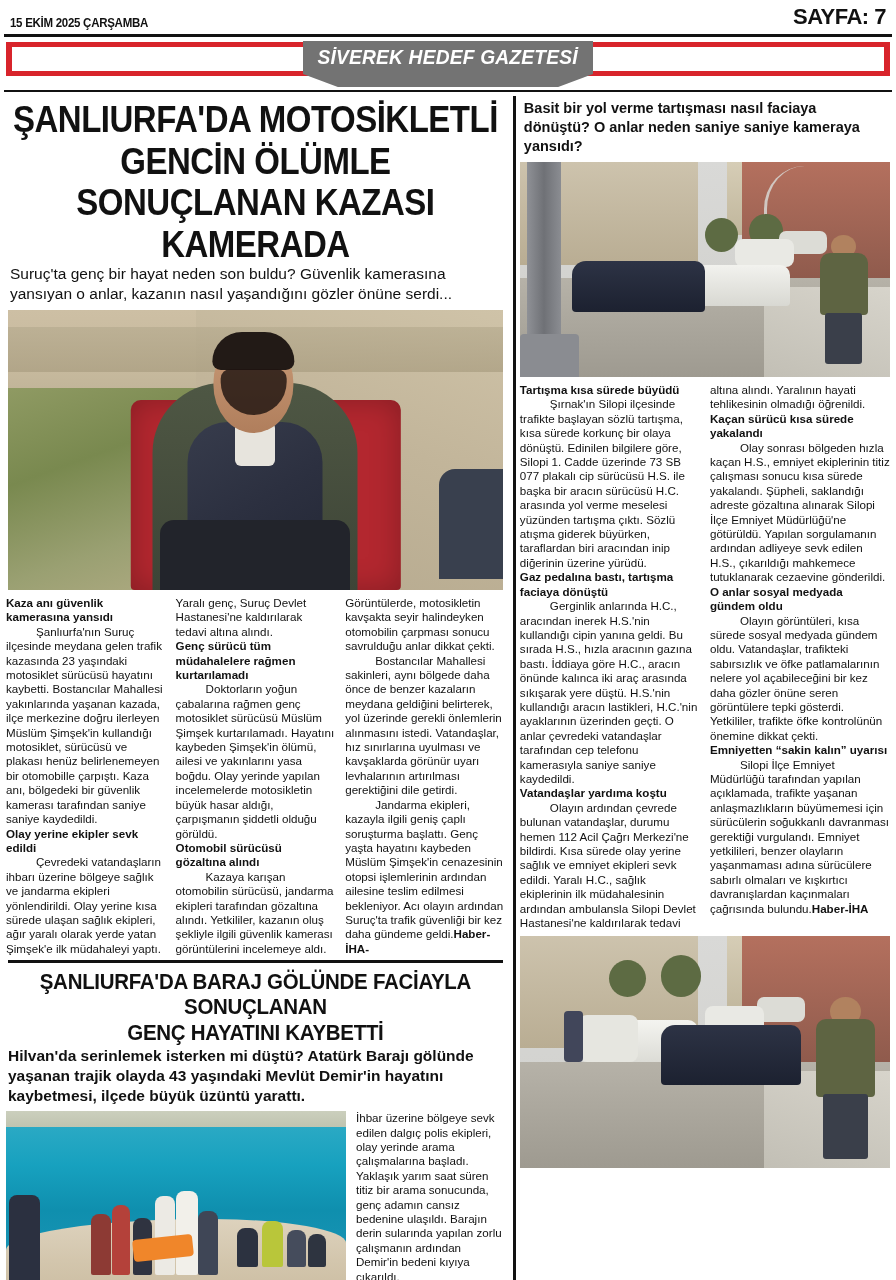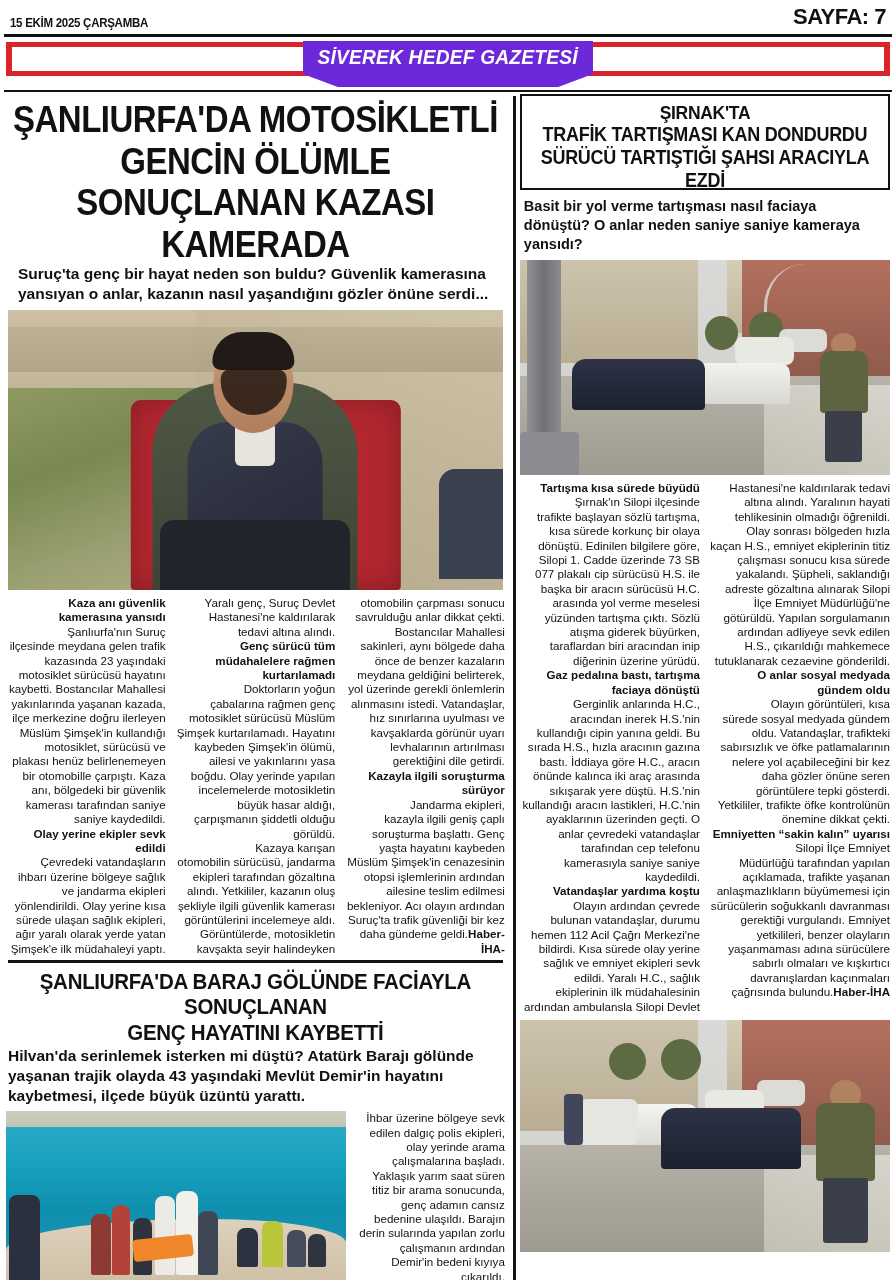--- a/index.html
+++ b/index.html
@@ -43,21 +43,21 @@
     background:#d8242b;
     border:0;
   }
   .banner-inner {
     position:absolute; left:6px; right:6px; top:5px; height:24px;
     background:#ffffff;
   }
   .banner-plate {
     position:absolute; left:50%; transform:translateX(-50%);
     top:-1px; width:290px; height:46px;
-    background:#6d28d9;
+    background:#737373;
     clip-path:polygon(0 0,100% 0,100% 72%, 88% 100%, 12% 100%, 0 72%);
     display:flex; align-items:flex-start; justify-content:center;
   }
   .banner-text {
     color:#fff; font-size:20px; font-weight:bold; letter-spacing:0.2px;
     line-height:32px; font-style:italic;
     transform:scaleX(0.96);
   }
   .rule-under-banner { height:2px; background:#111; margin:6px 4px 0 4px; }
 
@@ -74,23 +74,22 @@
     text-align:center;
     font-size:33px; line-height:37px;
     font-weight:bold; letter-spacing:-0.5px;
     padding:6px 0 2px 0;
     transform:scaleY(1.12); transform-origin:center top;
     margin-bottom:12px;
   }
   .lead-head span { display:block; }
 
   .lead-deck {
-    font-size:15.5px; line-height:20px; font-weight:bold;
+    font-size:15.5px; line-height:20px; font-weight:normal;
     padding:4px 4px 6px 4px;
-    margin-left:8px;
   }
 
   
   .photo { position:relative; overflow:hidden; background:#ccc; }
   .photo-main { height:280px; margin:0 2px 6px 2px; }
 
   
   .hero-sky    { position:absolute; inset:0; background:linear-gradient(#cdbfa4 0%, #c6b99d 22%, #b9ae92 40%, #c3b79b 100%); }
   .hero-grass  { position:absolute; left:0; top:28%; width:44%; height:72%;
                  background:linear-gradient(160deg,#8f9a63 0%, #79894f 35%, #9aa072 70%, #b3ac85 100%); }
@@ -120,21 +119,21 @@
                  transform:translateX(-52%); background:rgba(30,20,16,.82);
                  border-radius:10px 10px 34px 34px; }
   .hero-legs   { position:absolute; left:50%; bottom:0; width:190px; height:70px;
                  transform:translateX(-50%); background:#22242b; border-radius:14px 14px 0 0; }
   .hero-person2{ position:absolute; right:-6px; bottom:4%; width:70px; height:110px;
                  background:#39404e; border-radius:16px 0 0 0; }
 
   
   .cols3 { column-count:3; column-gap:10px; column-rule:none; }
   .cols2 { column-count:2; column-gap:10px; }
-  .bodytext { font-size:11.6px; line-height:14.4px; text-align:right; }
+  .bodytext { font-size:11.6px; line-height:14.4px; text-align:left; }
   .bodytext p { margin:0; }
   .bodytext p.indent { text-indent:30px; }
   .bodytext h4 { font-size:11.6px; line-height:14.4px; font-weight:bold; margin:0; }
   .bodytext b { font-weight:bold; }
 
   
   .rule-mid { height:3px; background:#111; margin:4px 2px 3px 2px; }
   .sub-head {
     text-align:center; font-weight:bold; font-size:20.5px; line-height:23px;
     letter-spacing:-0.3px; padding:2px 0 3px 0;
@@ -254,23 +253,23 @@
       <div class="hero-person2"></div>
     </div>
 
     <div class="cols3 bodytext">
       <h4>Kaza anı güvenlik kamerasına yansıdı</h4>
       <p class="indent">Şanlıurfa'nın Suruç ilçesinde meydana gelen trafik kazasında 23 yaşındaki motosiklet sürücüsü hayatını kaybetti. Bostancılar Mahallesi yakınlarında yaşanan kazada, ilçe merkezine doğru ilerleyen Müslüm Şimşek'in kullandığı motosiklet, sürücüsü ve plakası henüz belirlenemeyen bir otomobille çarpıştı. Kaza anı, bölgedeki bir güvenlik kamerası tarafından saniye saniye kaydedildi.</p>
       <h4>Olay yerine ekipler sevk edildi</h4>
       <p class="indent">Çevredeki vatandaşların ihbarı üzerine bölgeye sağlık ve jandarma ekipleri yönlendirildi. Olay yerine kısa sürede ulaşan sağlık ekipleri, ağır yaralı olarak yerde yatan Şimşek'e ilk müdahaleyi yaptı. Yaralı genç, Suruç Devlet Hastanesi'ne kaldırılarak tedavi altına alındı.</p>
       <h4>Genç sürücü tüm müdahalelere rağmen kurtarılamadı</h4>
       <p class="indent">Doktorların yoğun çabalarına rağmen genç motosiklet sürücüsü Müslüm Şimşek kurtarılamadı. Hayatını kaybeden Şimşek'in ölümü, ailesi ve yakınlarını yasa boğdu. Olay yerinde yapılan incelemelerde motosikletin büyük hasar aldığı, çarpışmanın şiddetli olduğu görüldü.</p>
+      <h4>Otomobil sürücüsü gözaltına alındı</h4>
       <p class="indent">Kazaya karışan otomobilin sürücüsü, jandarma ekipleri tarafından gözaltına alındı. Yetkililer, kazanın oluş şekliyle ilgili güvenlik kamerası görüntülerini incelemeye aldı. Görüntülerde, motosikletin kavşakta seyir halindeyken otomobilin çarpması sonucu savrulduğu anlar dikkat çekti.</p>
       <p class="indent">Bostancılar Mahallesi sakinleri, aynı bölgede daha önce de benzer kazaların meydana geldiğini belirterek, yol üzerinde gerekli önlemlerin alınmasını istedi. Vatandaşlar, hız sınırlarına uyulması ve kavşaklarda görünür uyarı levhalarının artırılması gerektiğini dile getirdi.</p>
-      <h4>Kazayla ilgili soruşturma sürüyor</h4>
       <p class="indent"><span>Jandarma ekipleri, kazayla ilgili geniş çaplı soruşturma başlattı. Genç yaşta hayatını kaybeden Müslüm Şimşek'in cenazesinin otopsi işlemlerinin ardından ailesine teslim edilmesi bekleniyor. Acı olayın ardından Suruç'ta trafik güvenliği bir kez daha gündeme geldi.</span><b>Haber-İHA-</b></p>
     </div>
 
     <div class="rule-mid"></div>
 
     <div class="sub-head">
       <span>ŞANLIURFA'DA BARAJ GÖLÜNDE FACİAYLA SONUÇLANAN</span><br>
       <span>GENÇ HAYATINI KAYBETTİ</span>
     </div>
 
@@ -305,27 +304,20 @@
 
       </div>
     </div>
 
   </div>
 
   <div class="divider-v"></div>
 
   <div class="col-right">
 
-    <div class="r-headbox">
-      <div class="r-head">
-        <span class="l1">ŞIRNAK'TA</span>
-        <span class="l2">TRAFİK TARTIŞMASI KAN DONDURDU</span>
-        <span class="l3">SÜRÜCÜ TARTIŞTIĞI ŞAHSI ARACIYLA EZDİ</span>
-      </div>
-    </div>
 
     <div class="r-deck">Basit bir yol verme tartışması nasıl faciaya dönüştü? O anlar neden saniye saniye kameraya yansıdı?</div>
 
     <div class="photo photo-street">
       <div class="st-sky"></div>
       <div class="st-bldgL"></div>
       <div class="st-bldgR2"></div>
       <div class="st-bldgR"></div>
       <div class="st-arch"></div>
       <div class="st-road"></div>
@@ -345,20 +337,21 @@
       </div>
     </div>
 
     <div class="cols2 bodytext">
       <h4>Tartışma kısa sürede büyüdü</h4>
       <p class="indent">Şırnak'ın Silopi ilçesinde trafikte başlayan sözlü tartışma, kısa sürede korkunç bir olaya dönüştü. Edinilen bilgilere göre, Silopi 1. Cadde üzerinde 73 SB 077 plakalı cip sürücüsü H.S. ile başka bir aracın sürücüsü H.C. arasında yol verme meselesi yüzünden tartışma çıktı. Sözlü atışma giderek büyürken, taraflardan biri aracından inip diğerinin üzerine yürüdü.</p>
       <h4>Gaz pedalına bastı, tartışma faciaya dönüştü</h4>
       <p class="indent">Gerginlik anlarında H.C., aracından inerek H.S.'nin kullandığı cipin yanına geldi. Bu sırada H.S., hızla aracının gazına bastı. İddiaya göre H.C., aracın önünde kalınca iki araç arasında sıkışarak yere düştü. H.S.'nin kullandığı aracın lastikleri, H.C.'nin ayaklarının üzerinden geçti. O anlar çevredeki vatandaşlar tarafından cep telefonu kamerasıyla saniye saniye kaydedildi.</p>
       <h4>Vatandaşlar yardıma koştu</h4>
       <p class="indent">Olayın ardından çevrede bulunan vatandaşlar, durumu hemen 112 Acil Çağrı Merkezi'ne bildirdi. Kısa sürede olay yerine sağlık ve emniyet ekipleri sevk edildi. Yaralı H.C., sağlık ekiplerinin ilk müdahalesinin ardından ambulansla Silopi Devlet Hastanesi'ne kaldırılarak tedavi altına alındı. Yaralının hayati tehlikesinin olmadığı öğrenildi.</p>
+      <h4>Kaçan sürücü kısa sürede yakalandı</h4>
       <p class="indent">Olay sonrası bölgeden hızla kaçan H.S., emniyet ekiplerinin titiz çalışması sonucu kısa sürede yakalandı. Şüpheli, saklandığı adreste gözaltına alınarak Silopi İlçe Emniyet Müdürlüğü'ne götürüldü. Yapılan sorgulamanın ardından adliyeye sevk edilen H.S., çıkarıldığı mahkemece tutuklanarak cezaevine gönderildi.</p>
       <h4>O anlar sosyal medyada gündem oldu</h4>
       <p class="indent">Olayın görüntüleri, kısa sürede sosyal medyada gündem oldu. Vatandaşlar, trafikteki sabırsızlık ve öfke patlamalarının nelere yol açabileceğini bir kez daha gözler önüne seren görüntülere tepki gösterdi. Yetkililer, trafikte öfke kontrolünün önemine dikkat çekti.</p>
       <h4>Emniyetten “sakin kalın” uyarısı</h4>
       <p class="indent"><span>Silopi İlçe Emniyet Müdürlüğü tarafından yapılan açıklamada, trafikte yaşanan anlaşmazlıkların büyümemesi için sürücülerin soğukkanlı davranması gerektiği vurgulandı. Emniyet yetkilileri, benzer olayların yaşanmaması adına sürücülere sabırlı olmaları ve kışkırtıcı davranışlardan kaçınmaları çağrısında bulundu.</span><b>Haber-İHA</b></p>
     </div>
 
     <div class="photo photo-street2">
       <div class="st-sky"></div>
       <div class="st-bldgL"></div>

